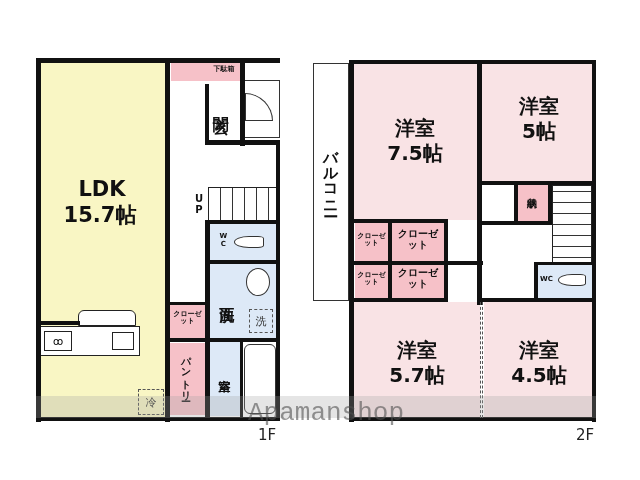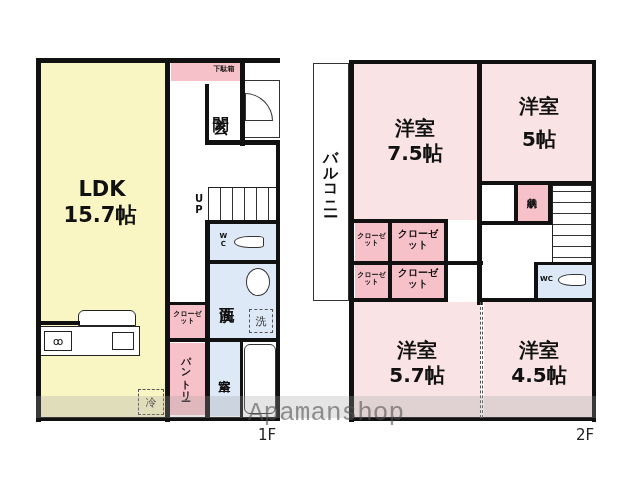--- a/index.html
+++ b/index.html
@@ -90,21 +90,21 @@
 
   <div class="abs white" style="left:313px;top:63px;width:36px;height:238px;border:1px solid #333;"></div>
   <div class="lbl vtext" style="left:322px;top:140px;font-size:15px;">バルコニー</div>
 
   <div class="abs pink" style="left:353px;top:63px;width:124px;height:157px;"></div>
   <div class="lbl" style="left:370px;top:118px;width:90px;font-size:20px;">洋室</div>
   <div class="lbl" style="left:370px;top:143px;width:90px;font-size:20px;">7.5帖</div>
 
   <div class="abs pink" style="left:482px;top:63px;width:110px;height:118px;"></div>
   <div class="lbl" style="left:494px;top:96px;width:90px;font-size:20px;">洋室</div>
-  <div class="lbl" style="left:494px;top:121px;width:90px;font-size:20px;margin-top:8px;">5帖</div>
+  <div class="lbl" style="left:494px;top:121px;width:90px;font-size:20px;">5帖</div>
 
   <div class="abs pinkd" style="left:518px;top:185px;width:30px;height:38px;"></div>
   <div class="lbl vtext" style="left:526px;top:190px;font-size:10px;">収納</div>
 
   <div class="abs" style="left:552px;top:185px;width:40px;height:84px;background:#fff;border:1px solid #222;background-image:repeating-linear-gradient(0deg,#fff 0 10px,#333 10px 11px);"></div>
   <div class="lbl vtext" style="left:522px;top:232px;font-size:10px;">DN</div>
 
   <div class="abs white" style="left:482px;top:225px;width:68px;height:76px;"></div>
 
   <div class="abs blue" style="left:538px;top:264px;width:54px;height:34px;"></div>

